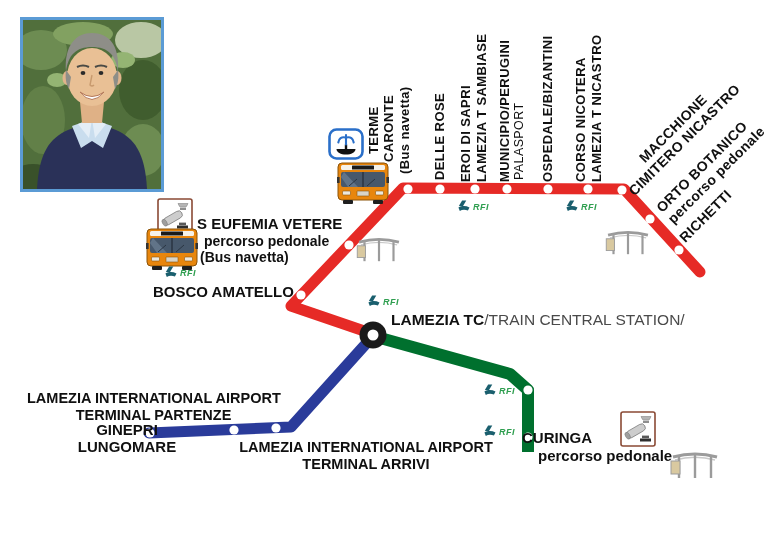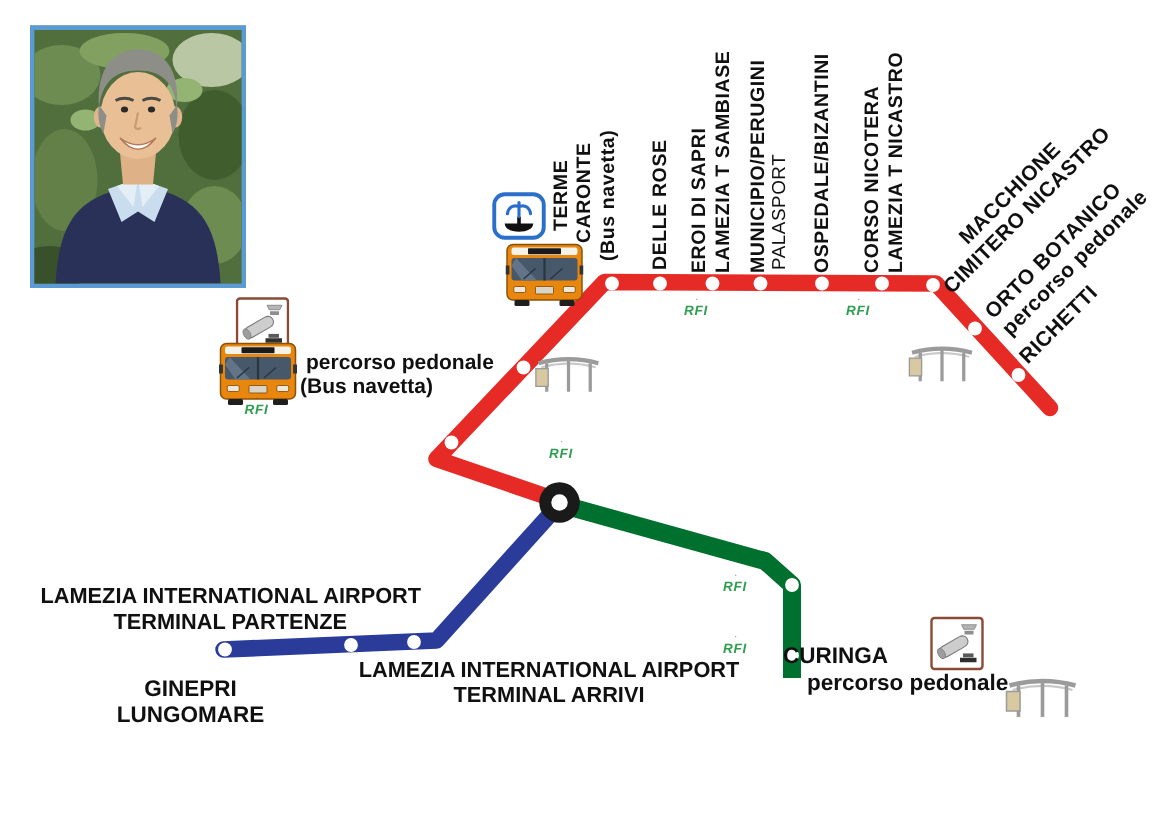--- a/index.html
+++ b/index.html
@@ -6,21 +6,21 @@
   .stage{position:relative;width:768px;height:553px;background:#fff;overflow:hidden;
          font-family:"Liberation Sans",sans-serif;}
   .layer{position:absolute;left:0;top:0;}
   .lbl{position:absolute;font-weight:bold;color:#101010;white-space:pre;font-size:15px;line-height:17px;}
   .vert{transform:rotate(-90deg);transform-origin:0 0;font-size:13px;line-height:16px;letter-spacing:.4px;}
   .diag{transform:rotate(-45deg);transform-origin:0 0;font-size:14px;line-height:16px;letter-spacing:.3px;}
   .ctr{text-align:center;}
   .sm{font-size:14px;}
   .thin{font-weight:normal;font-size:12.5px;}
   .gray{font-weight:normal;color:#4a4a4a;}
-  .rfi{position:absolute;display:flex;align-items:flex-end;gap:2px;height:13px;flex-direction:column;}
+  .rfi{position:absolute;display:flex;align-items:flex-end;gap:2px;height:13px;}
   .rfi i{font-style:italic;font-weight:bold;font-size:9px;color:#2e9e4f;letter-spacing:.5px;line-height:10px;}
   .ic{position:absolute;}
   .photo-frame{position:absolute;left:20px;top:17px;width:144px;height:175px;
                border:3px solid #5b9bd5;box-sizing:border-box;background:#516f3c;}
 </style>
 </head>
 <body>
 
 <div class="stage">
 
@@ -208,27 +208,30 @@
   <div class="lbl vert" style="left:540px;top:182px">OSPEDALE/BIZANTINI</div>
   <div class="lbl vert" style="left:573px;top:182px">CORSO NICOTERA
 LAMEZIA T NICASTRO</div>
 
   <div class="lbl diag ctr" style="left:614px;top:176px">MACCHIONE
 CIMITERO NICASTRO</div>
   <div class="lbl diag" style="left:653px;top:204px">ORTO BOTANICO
 percorso pedonale</div>
   <div class="lbl diag" style="left:676px;top:234px">RICHETTI</div>
 
+  <div class="lbl" style="left:197px;top:215px">S EUFEMIA VETERE</div>
   <div class="lbl sm" style="left:204px;top:233px">percorso pedonale</div>
   <div class="lbl sm" style="left:200px;top:249px">(Bus navetta)</div>
-
+  <div class="lbl" style="left:153px;top:283px">BOSCO AMATELLO</div>
+
+  <div class="lbl" style="left:391px;top:311px;font-size:15.5px"><b>LAMEZIA TC</b><span class="gray">/TRAIN CENTRAL STATION/</span></div>
 
   <div class="lbl ctr" style="left:27px;top:390px;width:253px;font-size:14.5px">LAMEZIA INTERNATIONAL AIRPORT
 TERMINAL PARTENZE</div>
-  <div class="lbl ctr" style="left:57px;top:451px;width:140px">GINEPRI
+  <div class="lbl ctr" style="left:57px;top:421px;width:140px">GINEPRI
 LUNGOMARE</div>
   <div class="lbl ctr" style="left:239px;top:439px;width:254px;font-size:14.5px">LAMEZIA INTERNATIONAL AIRPORT
 TERMINAL ARRIVI</div>
 
   <div class="lbl" style="left:522px;top:429px">CURINGA</div>
   <div class="lbl" style="left:538px;top:447px">percorso pedonale</div>
 
 </div>
 
 </body></html>

